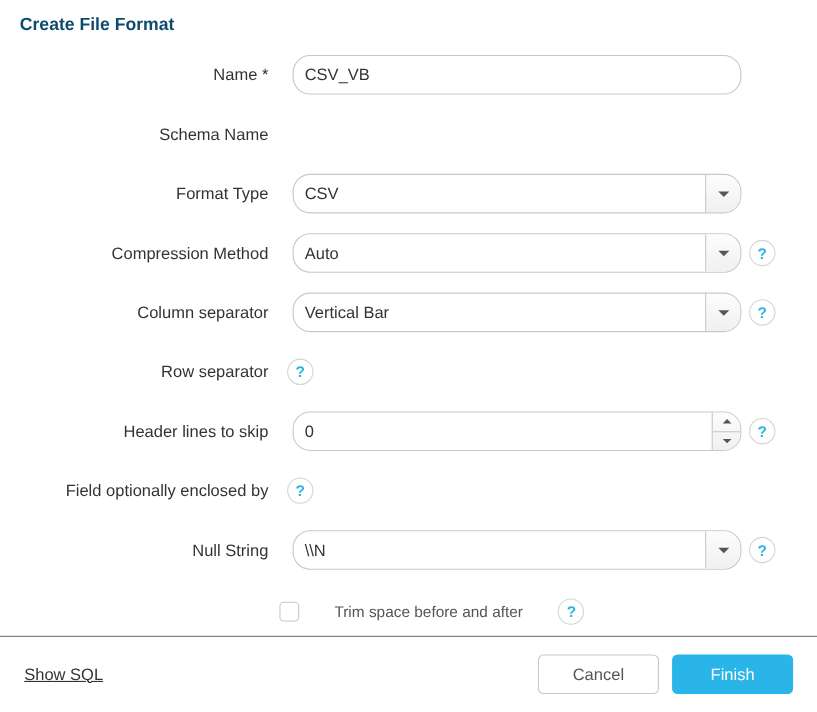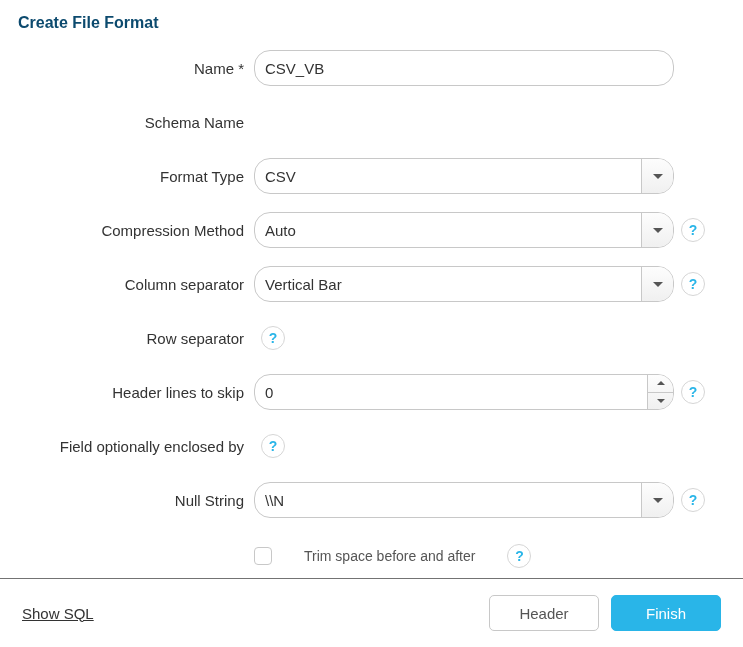--- a/index.html
+++ b/index.html
@@ -50,20 +50,21 @@
       width: 100%;
       height: 36px;
       border: 1px solid #c8c8c8;
       border-radius: 16px;
       background: #fff;
       font-size: 15px;
       color: #333;
       display: flex;
       align-items: center;
       overflow: hidden;
+      margin-left: 12px;
     }
     .text-input {
       padding: 0 10px;
       outline: none;
       font-family: inherit;
     }
     .combo-text {
       flex: 1;
       padding: 0 10px;
       text-align: left;
@@ -307,15 +308,15 @@
       </div>
     </div>
     <div class="help-col"></div>
   </div>
 
 </div>
 
 <div class="footer">
   <span class="show-sql">Show SQL</span>
   <span class="footer-spacer"></span>
-  <button class="btn">Header</button>
+  <button class="btn">Cancel</button>
   <button class="btn btn-primary">Finish</button>
 </div>
 
 </body></html>

